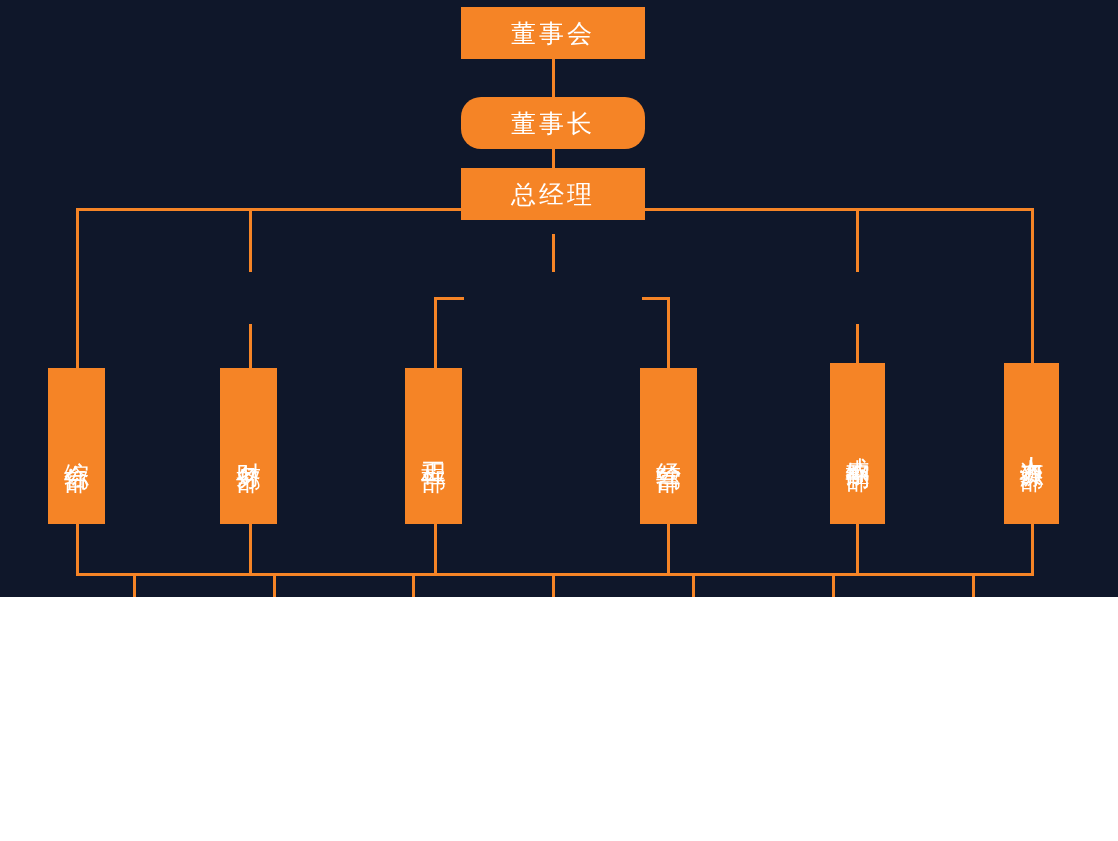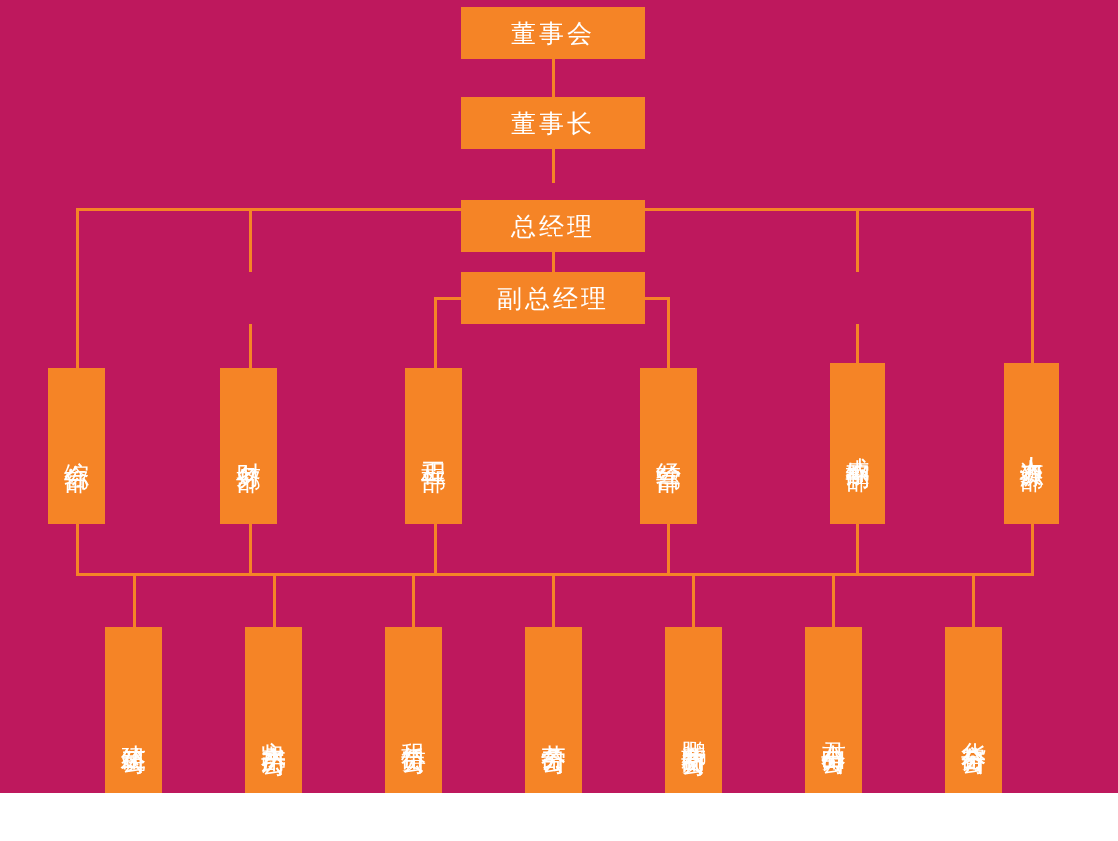--- a/index.html
+++ b/index.html
@@ -6,22 +6,22 @@
     margin: 0;
     padding: 0;
     background: #ffffff;
   }
   body {
     font-family: "Liberation Sans", "DejaVu Sans", sans-serif;
   }
   #chart-canvas {
     position: relative;
     width: 1118px;
-    height: 793px;
-    background: #be185d;
+    height: 597px;
+    background: #0f172a;
     overflow: hidden;
   }
   
   .node {
     position: absolute;
     background: #F58426;
     color: #ffffff;
     display: flex;
     align-items: center;
     justify-content: center;
@@ -62,46 +62,43 @@
 <body>
 
 <div id="chart-canvas">
 
   <div class="node horiz" style="left:461px; top:7px; width:184px; height:52px;">
     <span>董事会</span>
   </div>
 
   <div class="conn v" style="left:552px; top:59px; height:39px;"></div>
 
-  <div class="node horiz" style="left:461px; top:97px; width:184px; height:52px;">
+  <div class="node horiz" style="left:461px; top:97px; width:184px; height:52px;border-radius:20px;">
     <span>董事长</span>
   </div>
 
   <div class="conn v" style="left:552px; top:149px; height:34px;"></div>
 
-  <div class="node horiz" style="left:461px; top:200px; width:184px; height:52px;">
+  <div class="node horiz" style="left:461px; top:168px; width:184px; height:52px;">
     <span>总经理</span>
   </div>
 
   <div class="conn h" style="left:76px; top:208px; width:385px;"></div>
   <div class="conn h" style="left:645px; top:208px; width:389px;"></div>
 
   <div class="conn v" style="left:76px; top:208px; height:160px;"></div>
 
   <div class="conn v" style="left:1031px; top:208px; height:160px;"></div>
 
   <div class="conn v" style="left:249px; top:208px; height:64px;"></div>
 
   <div class="conn v" style="left:552px; top:234px; height:38px;"></div>
 
   <div class="conn v" style="left:856px; top:208px; height:64px;"></div>
 
-  <div class="node horiz" style="left:461px; top:272px; width:184px; height:52px;">
-    <span>副总经理</span>
-  </div>
 
   <div class="conn v" style="left:249px; top:324px; height:44px;"></div>
 
   <div class="conn h" style="left:434px; top:297px; width:30px;"></div>
   <div class="conn v" style="left:434px; top:297px; height:71px;"></div>
   <div class="conn h" style="left:642px; top:297px; width:28px;"></div>
   <div class="conn v" style="left:667px; top:297px; height:71px;"></div>
 
   <div class="conn v" style="left:856px; top:324px; height:44px;"></div>
 

